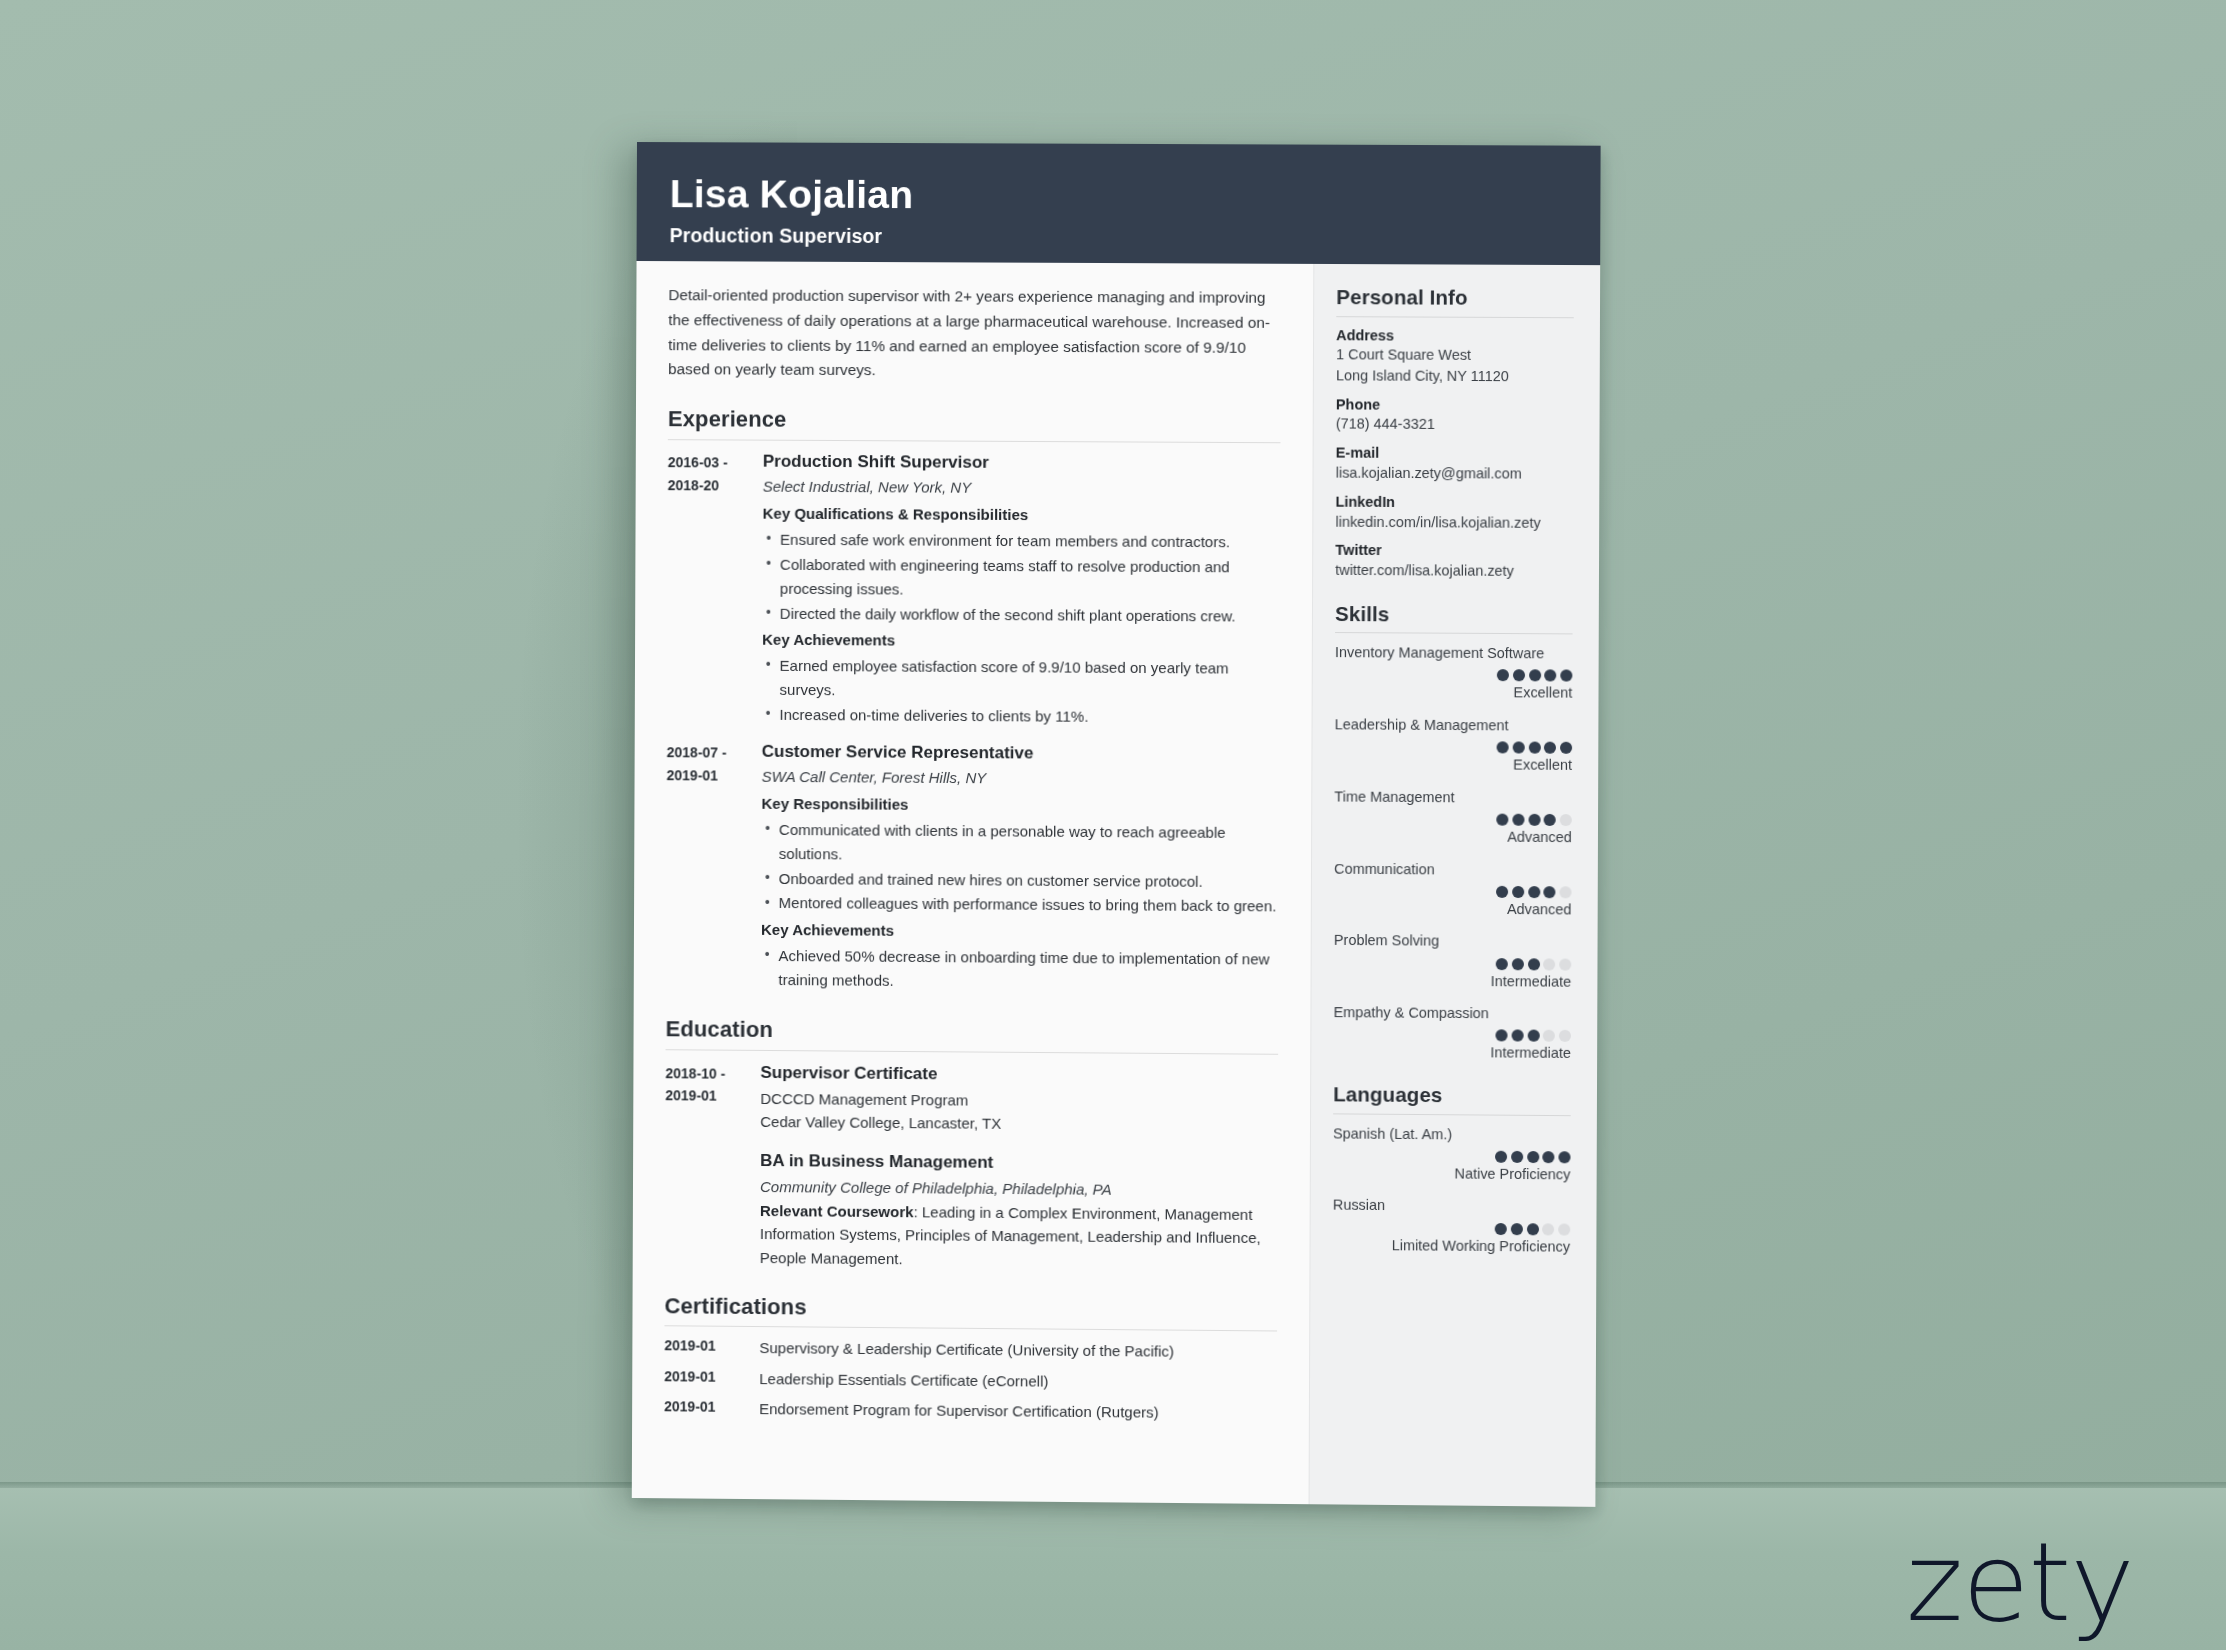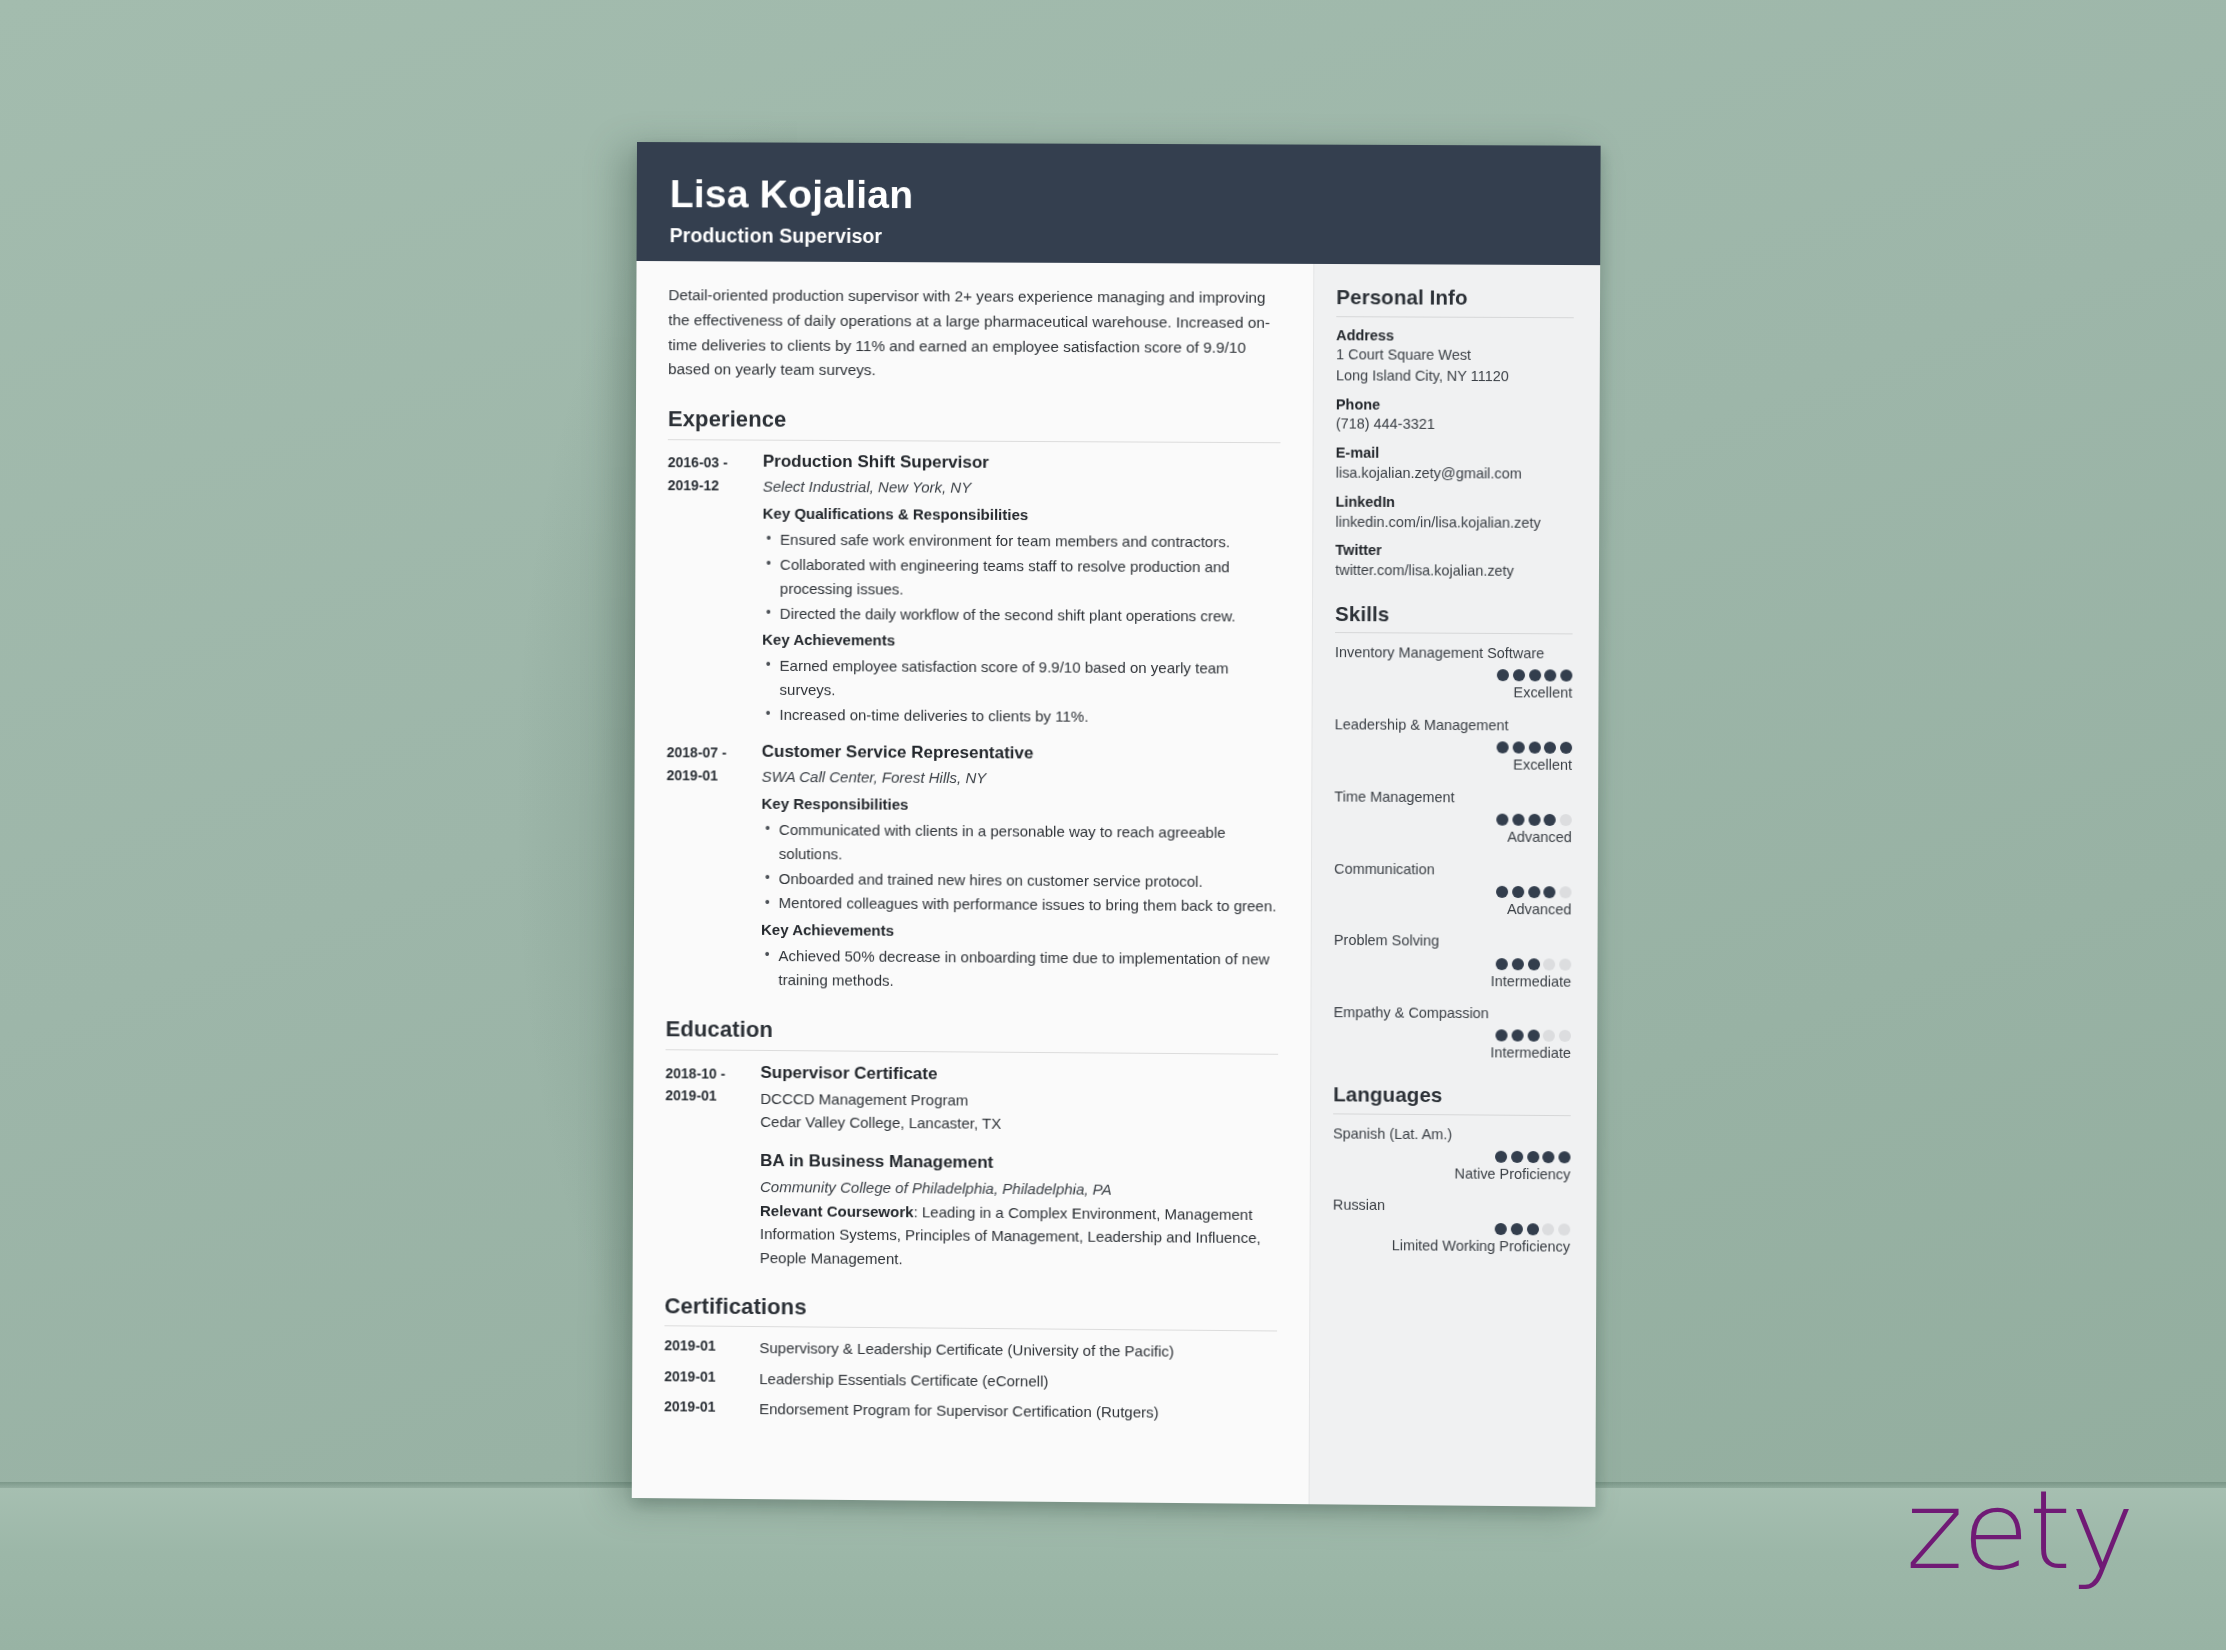--- a/index.html
+++ b/index.html
@@ -79,21 +79,21 @@
   .skill:first-of-type{margin-top:0;}
   .skill-name{font-size:14.4px;color:#3a3f45;line-height:1.3;}
   .dots{display:flex;justify-content:flex-end;gap:3.7px;margin:6.5px 0 1.9px 0;}
   .dot{width:12px;height:12px;border-radius:50%;background:#dcdddf;}
   .dot.on{background:#333e4d;}
   .lvl{text-align:right;font-size:14.4px;color:#3a3f45;line-height:1.3;}
 
   .blk-gap{height:22px;}
 
   
-  #zety{position:absolute;left:1906px;top:1476px;font-size:109px;color:#701a75;
+  #zety{position:absolute;left:1906px;top:1528px;font-size:109px;color:#0f172a;
         font-family:"DejaVu Sans", sans-serif;font-weight:300;letter-spacing:-0.9px;line-height:1;}
 </style>
 </head>
 <body>
 
 <div id="scene">
   <div class="wall"></div>
   <div class="wall-shadow"></div>
   <div class="floor-line"></div>
   <div class="floor"></div>
@@ -111,21 +111,21 @@
     <div class="col-main">
 
       <p class="summary">Detail-oriented production supervisor with 2+ years experience managing and improving the effectiveness of daily operations at a large pharmaceutical warehouse. Increased on-time deliveries to clients by 11% and earned an employee satisfaction score of 9.9/10 based on yearly team surveys.</p>
 
       <div class="sec-title">Experience</div>
       <div class="sec-rule"></div>
       <div id="experience-list">
           <div class="entry">
             <div class="dates">
               <div>2016-03 -</div>
-              <div>2019-12</div>
+              <div>2018-20</div>
             </div>
             <div class="body">
               <div class="job-title">Production Shift Supervisor</div>
               <div class="job-org">Select Industrial, New York, NY</div>
               <div class="sub-head">Key Qualifications &amp; Responsibilities</div>
               <ul class="bul">
                 <li>Ensured safe work environment for team members and contractors.</li>
                 <li>Collaborated with engineering teams staff to resolve production and processing issues.</li>
                 <li>Directed the daily workflow of the second shift plant operations crew.</li>
               </ul>

